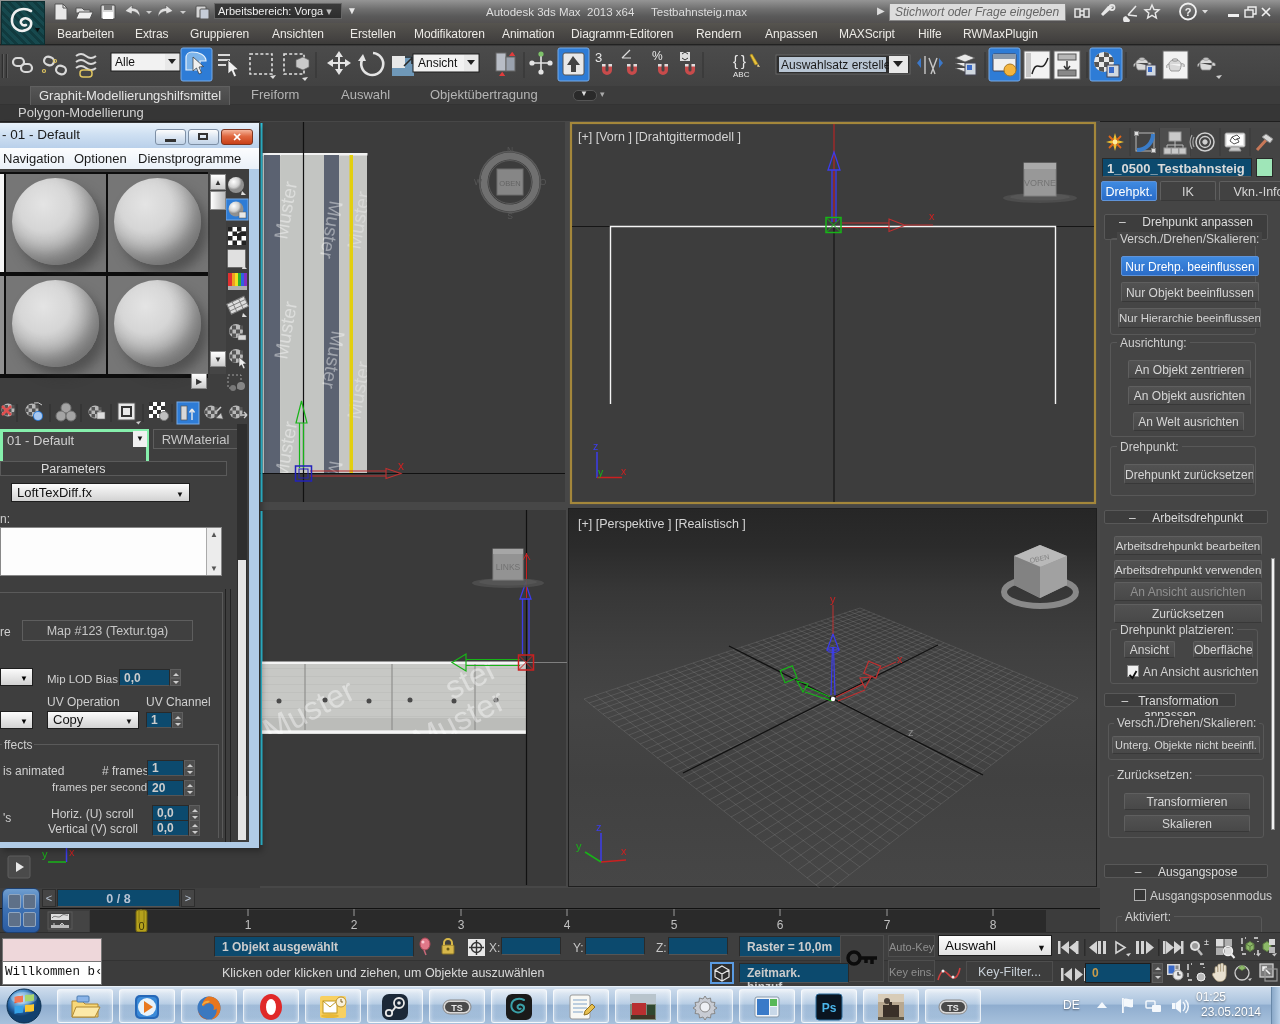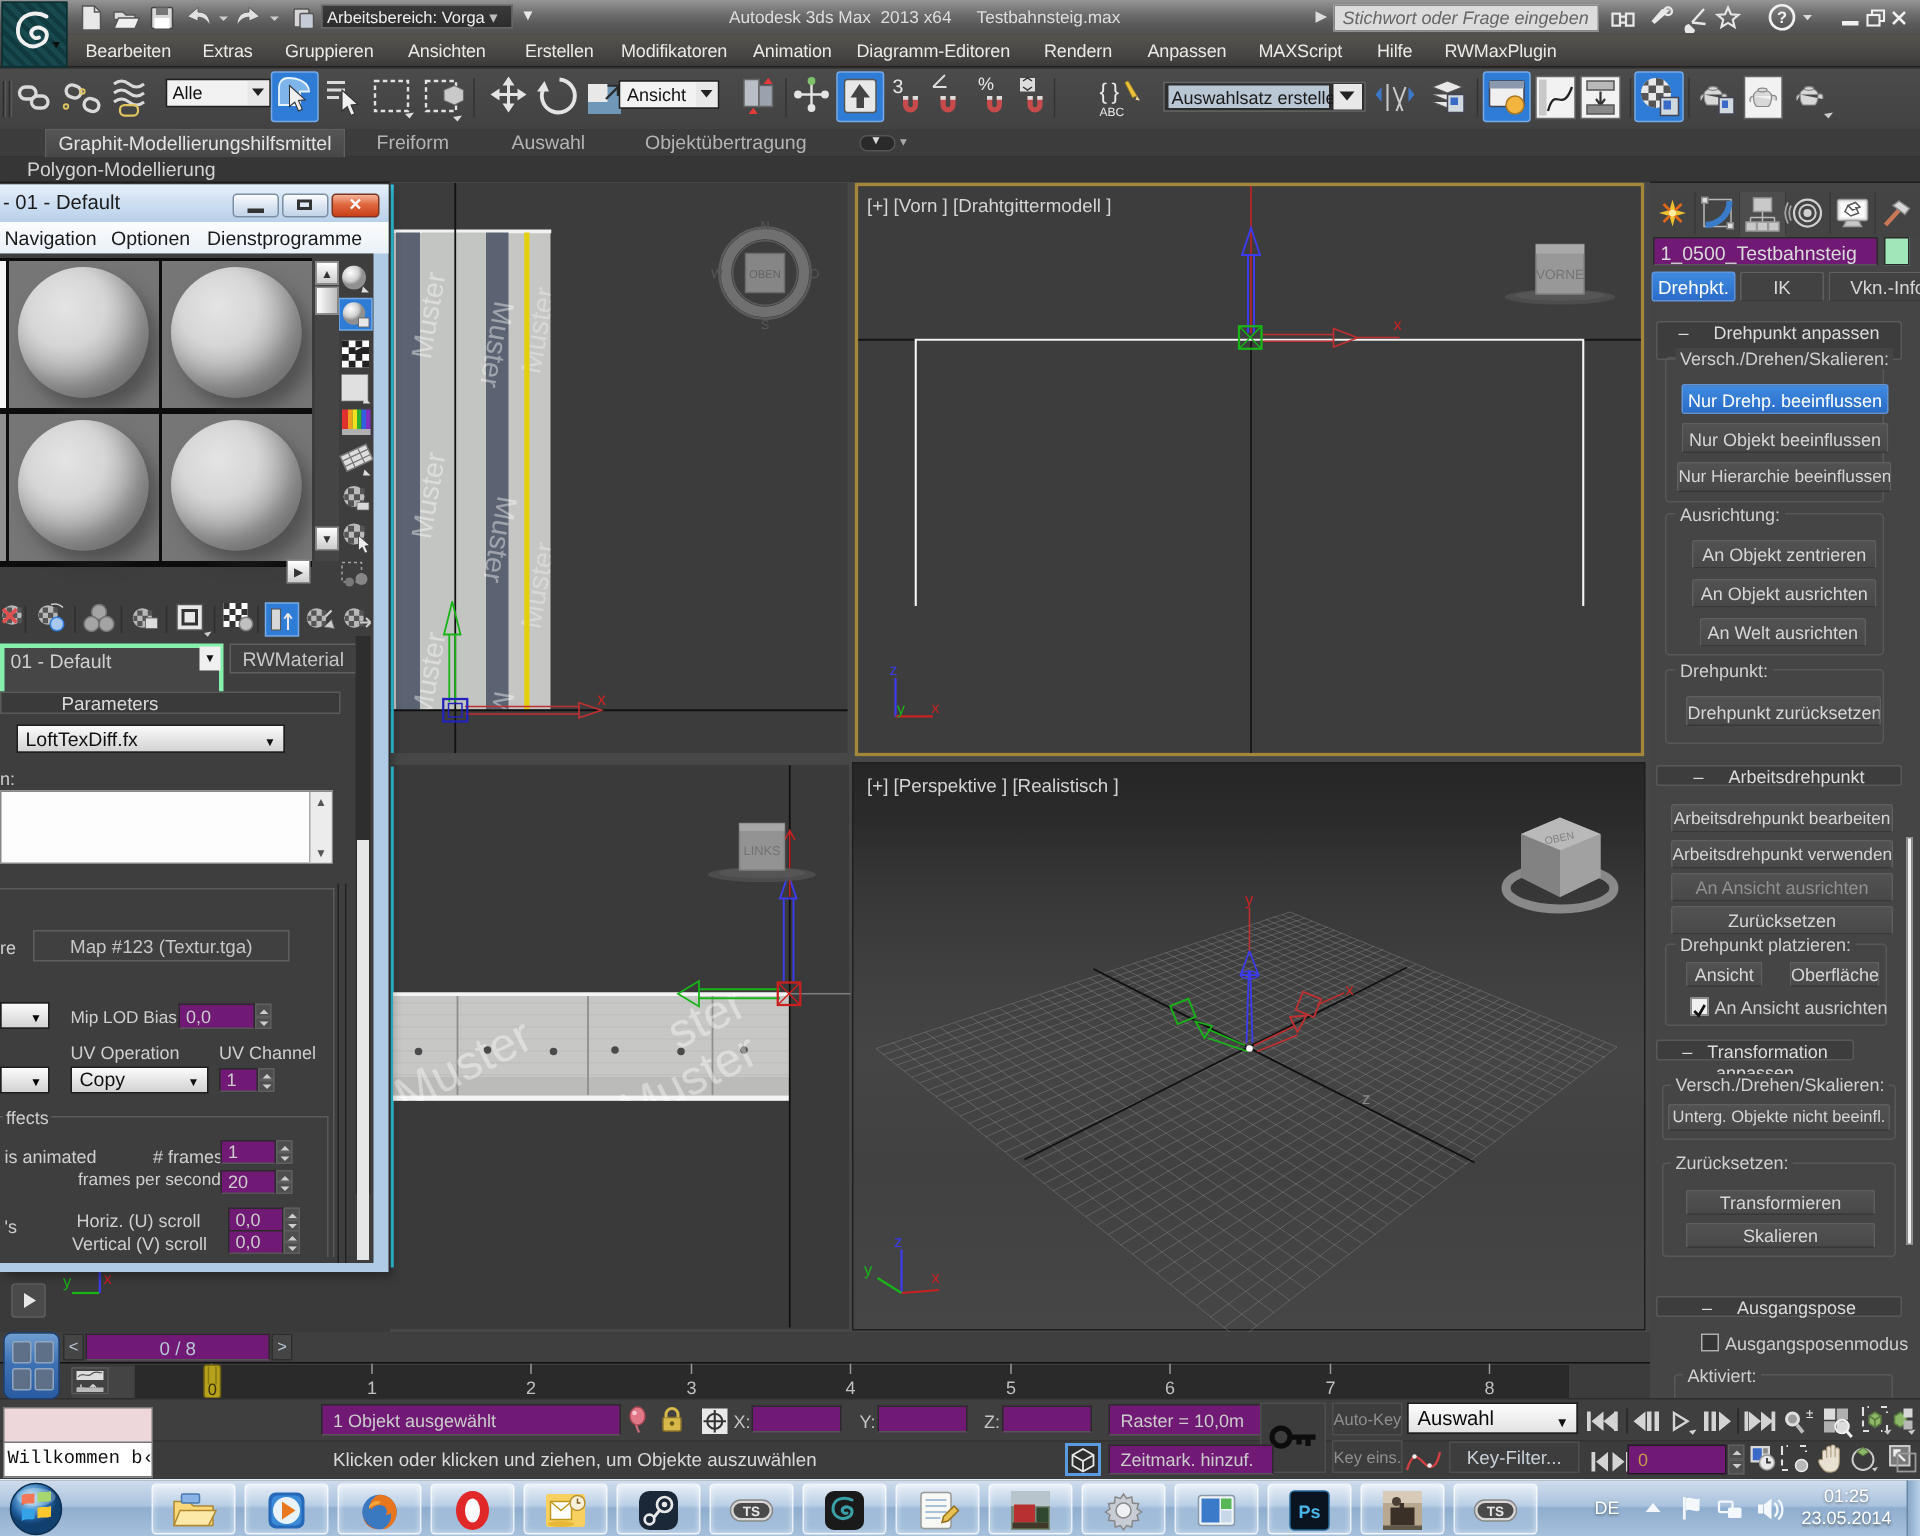--- a/index.html
+++ b/index.html
@@ -37,24 +37,24 @@
   box-shadow:7px 9px 12px rgba(45,45,45,.5), inset -10px -12px 16px rgba(70,70,70,.38);}
 
 #timeslider{left:0;top:888px;width:1100px;height:20px;background:#3f3f3f;}
 #trackbar{left:0;top:908px;width:1100px;height:24px;background:#3c3c3c;border-top:1px solid #111;}
 #statusbar{left:0;top:932px;width:1280px;height:54px;background:#404040;}
 #taskbar{left:0;top:986px;width:1280px;height:38px;
   background:linear-gradient(#cfdded,#aac3de 45%,#8fadcf 50%,#a7c1dc);border-top:1px solid #e8f0f8;}
 .tbtn{position:absolute;top:2px;width:56px;height:34px;border-radius:3px;
   border:1px solid rgba(255,255,255,.75);
   background:linear-gradient(rgba(255,255,255,.5),rgba(210,228,244,.25) 50%,rgba(160,190,220,.3));
-  box-shadow:inset 0 0 4px rgba(255,255,255,.6);margin-left:44px;}
+  box-shadow:inset 0 0 4px rgba(255,255,255,.6);}
 .tbtn svg{position:absolute;left:11px;top:1px;}
-.sunken{position:absolute;background:#701a75;border:1px solid #2a2a2a;border-bottom-color:#555;
-  color:#cccccc;font-size:12px;}
+.sunken{position:absolute;background:#0c4a6e;border:1px solid #2a2a2a;border-bottom-color:#555;
+  color:#cccccc;font-size:12px;font-weight:bold;}
 .spin{position:absolute;width:11px;}
 .spin b{display:block;height:50%;background:#4e4e4e;border:1px solid #5e5e5e;position:relative;}
 .spin b:after{content:"";position:absolute;left:2px;top:2px;border:3px solid transparent;}
 .spin b.up:after{border-bottom-color:#ccc;top:0px;}
 .spin b.dn:after{border-top-color:#ccc;}
 .lbl{position:absolute;color:#cfcfcf;font-size:12px;white-space:nowrap;}
 </style></head>
 <body>
 <div id="stage">
   <div class="abs" id="titlebar">
@@ -1163,17 +1163,17 @@
             <rect x="6" y="9" width="9" height="7" rx="1"></rect>
           </g>
         <g transform="translate(52,0)">
             <path d="M0 7h3.5v6H0z"></path>
             <path d="M4 7l5-4v14l-5-4z"></path>
             <path d="M11 6a6 6 0 010 9" fill="none" stroke="#f4f8fc" stroke-width="1.5"></path>
             <path d="M13.5 4a9 9 0 010 13" fill="none" stroke="#f4f8fc" stroke-width="1.5"></path>
           </g>
       </g>
     </svg>
-    <div class="abs" style="left:1196px;top:3px;width:70px;color:#fff;font-size:12px;text-align:center;text-shadow:0 1px 2px rgba(0,0,0,.5)">01:25</div>
+    <div class="abs" style="left:1196px;top:3px;width:70px;color:#fff;font-size:12px;text-shadow:0 1px 2px rgba(0,0,0,.5)">01:25</div>
     <div class="abs" style="left:1196px;top:18px;width:70px;color:#fff;font-size:12px;text-align:center;text-shadow:0 1px 2px rgba(0,0,0,.5)">23.05.2014</div>
     <div class="abs" style="left:1271px;top:0;width:9px;height:38px;background:linear-gradient(90deg,#8aa8c8,#b8d0e8);border-left:1px solid #6888a8"></div>
   </div>
 </div>
 
 </body></html>

